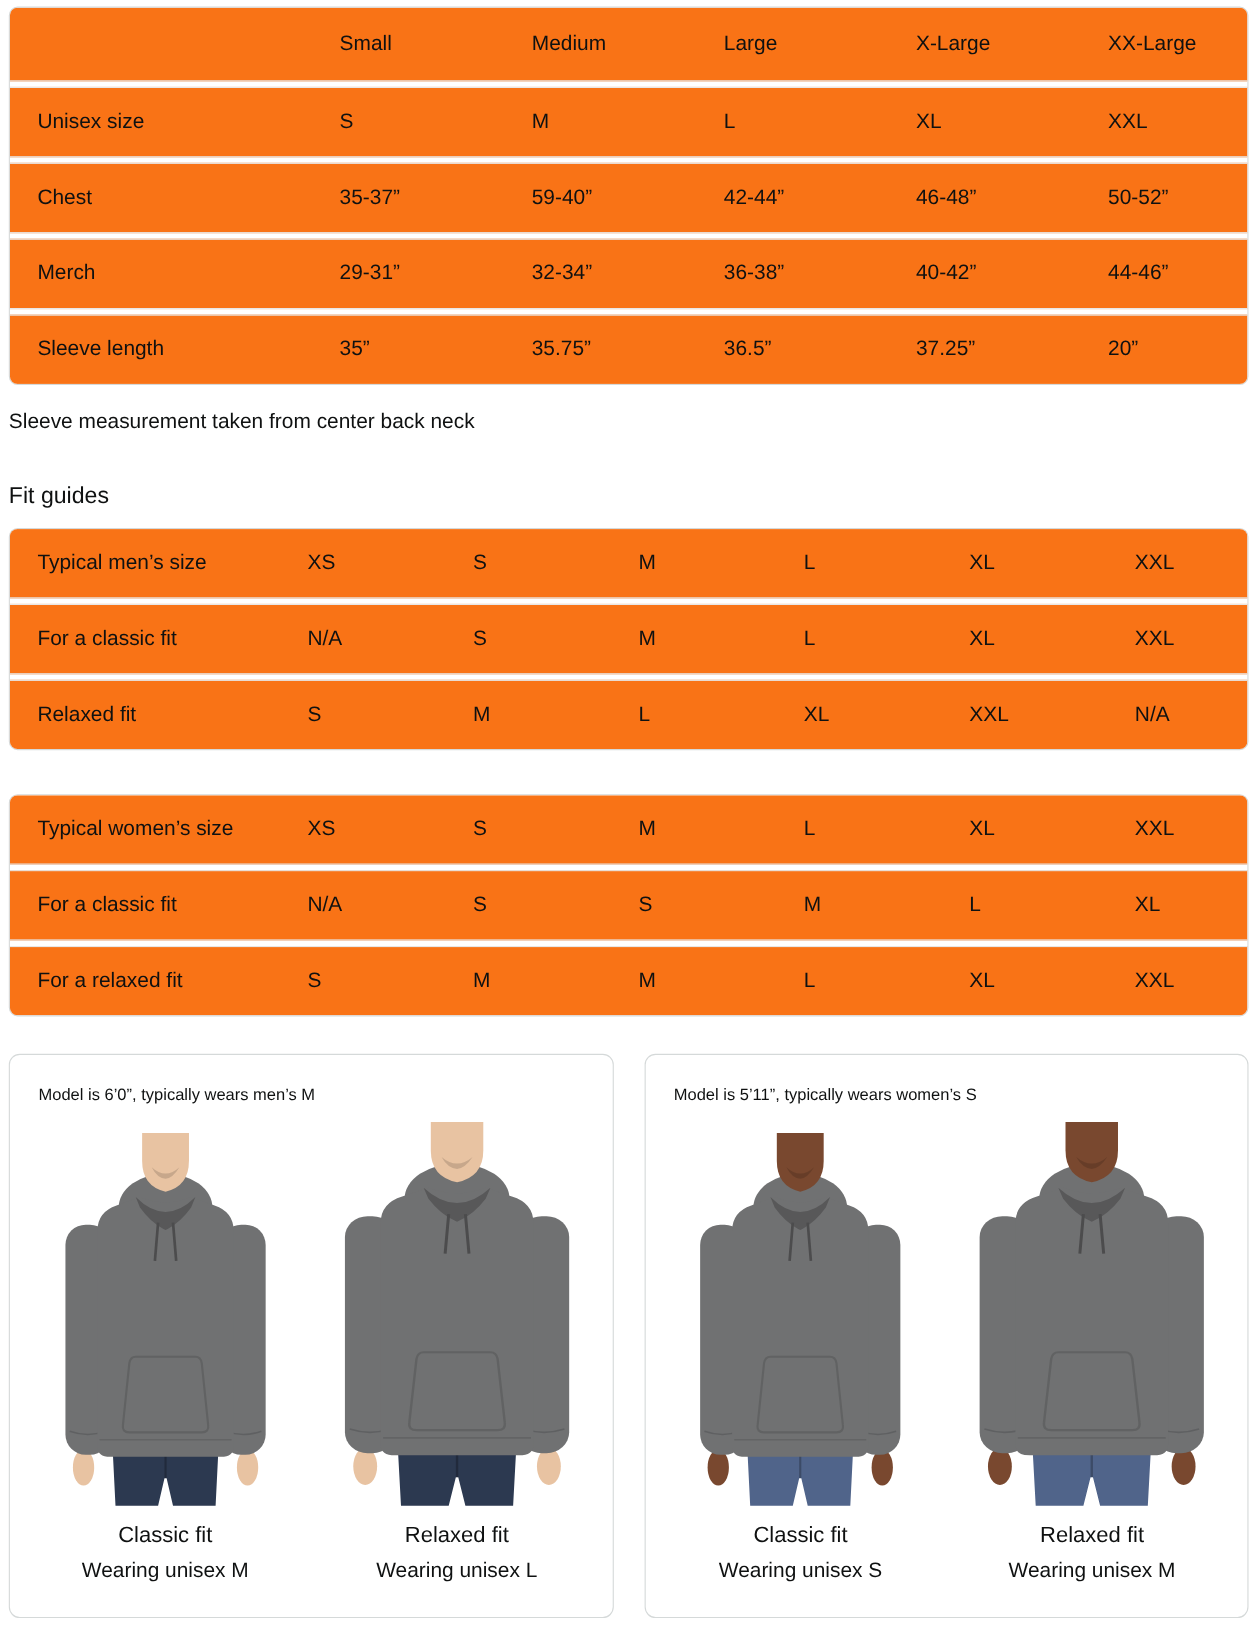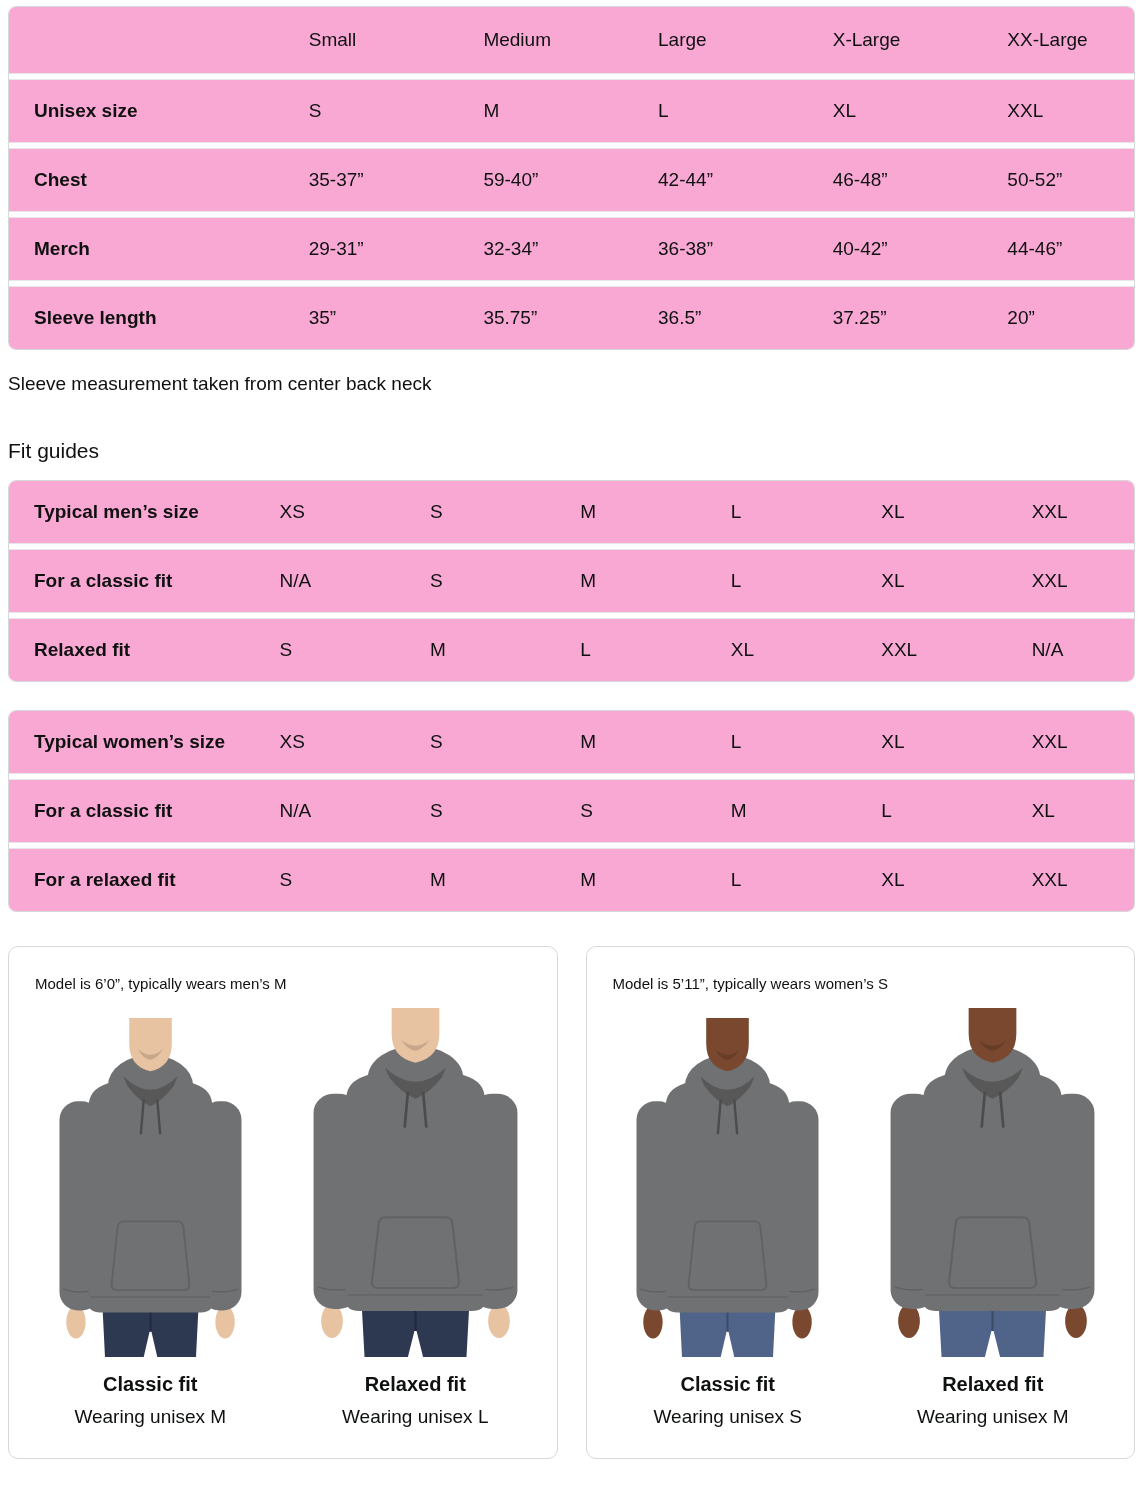--- a/index.html
+++ b/index.html
@@ -9,43 +9,43 @@
   }
   .page{padding:6px 8px 0 8px;}
   .page-title{font-size:22px;line-height:1.3;margin:4px 0 15px 0;font-weight:400;}
 
   
   .tbl{
     border:1px solid #d5d9d9;border-radius:8px;background:#fff;
     display:flex;flex-direction:column;row-gap:5px;overflow:hidden;
   }
   .trow{display:flex;align-items:center;min-height:62px;
-    border-top:1px solid #e7e7e7;border-bottom:1px solid #e7e7e7;background:#f9a8d4;gap:48px;}
+    border-top:1px solid #e7e7e7;border-bottom:1px solid #e7e7e7;background:#f97316;gap:48px;}
   .trow:first-child{border-top:none;}
   .trow:last-child{border-bottom:none;}
   .trow.head{min-height:66px;}
   .cell{font-size:19px;line-height:1.2;box-sizing:border-box;}
-  .cell.rowlabel{width:28%;padding-left:25px;font-weight:700;}
+  .cell.rowlabel{width:28%;padding-left:25px;font-weight:400;}
   .trow.head .cell.rowlabel{font-weight:400;}
   .tbl.size .cell.val{width:14.4%;}
   .tbl.fit .cell.rowlabel{width:26%;}
   .tbl.fit .cell.val{width:12.33%;}
 
   .note{font-size:19px;margin:23px 0 0 0;}
   .section-title{font-size:21px;margin:44px 0 17px 0;}
-  .tbl.fit.women{margin-top:28px;}
+  .tbl.fit.women{margin-top:40px;}
 
   
   .cards{display:flex;gap:28px;margin-top:34px;}
   .model-card{flex:1;border:1px solid #d5d9d9;border-radius:10px;padding:28px 16px 30px;background:#fff;}
   .card-title{font-size:15px;padding-left:10px;}
   .figs{display:flex;justify-content:center;gap:52px;margin-top:26px;}
   .fig{display:flex;flex-direction:column;align-items:center;}
   .fig svg.model{width:213px;height:339px;overflow:visible;display:block;}
-  .fit-label{font-size:20px;font-weight:700;margin-top:16px;}
+  .fit-label{font-size:20px;font-weight:400;margin-top:16px;}
   .wearing{font-size:19px;margin-top:10px;}
 
   
   .model-card.men  {--skin:#e8c3a2;--jeans:#2c3950;}
   .model-card.women{--skin:#79482f;--jeans:#50648a;}
   svg.model{--hoodie:#707172;--hoodie-dark:#595a5b;}
   .fig-relaxed use{transform:scale(1.12,1.03);transform-origin:110px 350px;}
   .defs-holder{position:absolute;width:0;height:0;overflow:hidden;}
 </style>
 </head>

